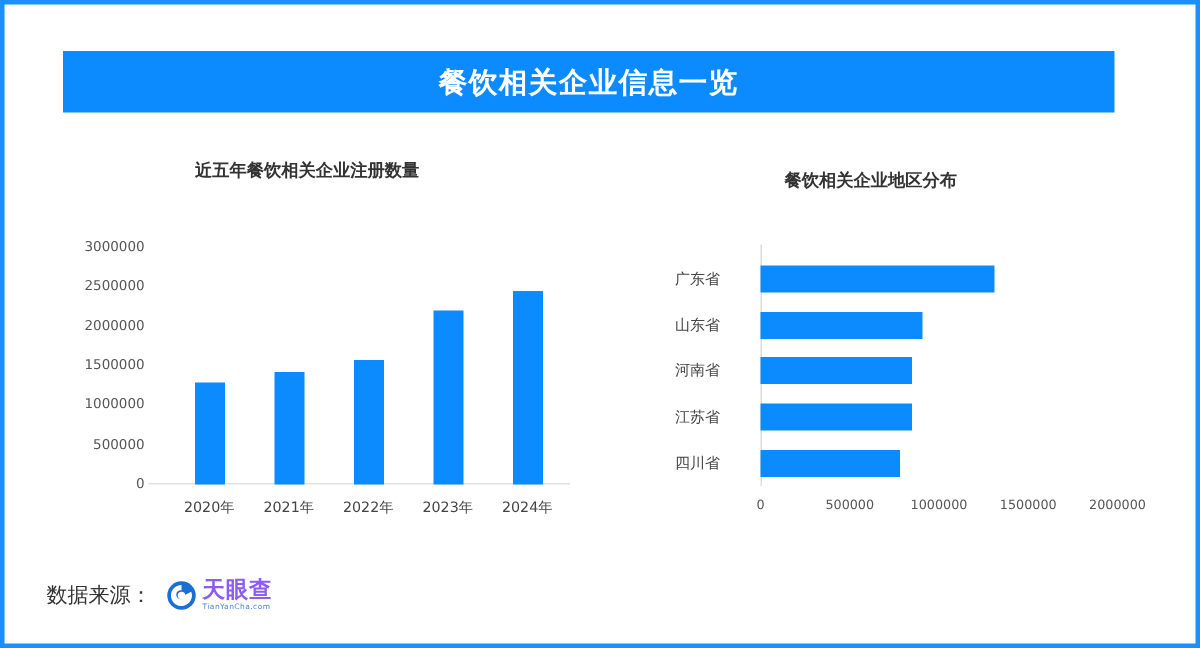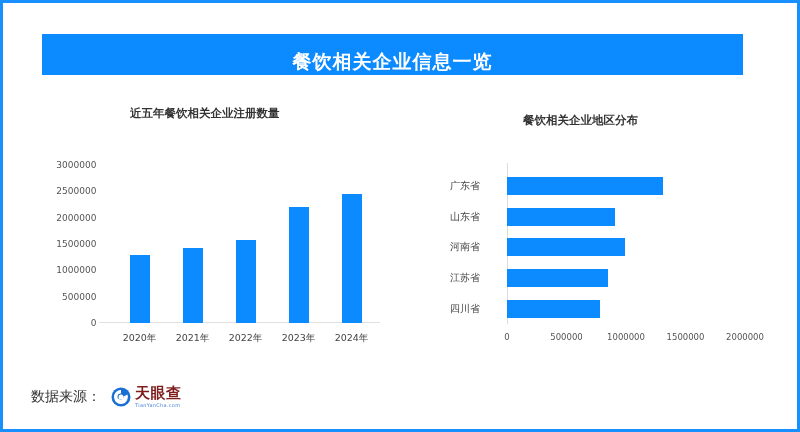--- a/index.html
+++ b/index.html
@@ -22,21 +22,21 @@
 
   
   .title-banner {
     position: absolute;
     left: 39px;
     top: 31px;
     width: 701px;
     height: 41px;
     background: #0c8aff;
     display: flex;
-    align-items: flex-end;
+    align-items: center;
     justify-content: center;
   }
   .title-banner .title-text {
     color: #ffffff;
     font-size: 19px;
     font-weight: bold;
     letter-spacing: 1px;
     font-family: "DejaVu Sans", "Liberation Sans", sans-serif;
   }
 
@@ -186,21 +186,21 @@
   .tyc-logo {
     display: flex;
     align-items: center;
     margin-left: 10px;
   }
   .tyc-mark { width: 20px; height: 20px; display: block; }
   .tyc-words { margin-left: 4px; line-height: 1; }
   .tyc-cn {
     font-size: 15px;
     font-weight: bold;
-    color: #7f1d1d;
+    color: #8b5cf6;
     letter-spacing: 0.5px;
     font-family: "DejaVu Sans", "Liberation Sans", sans-serif;
   }
   .tyc-en {
     font-size: 5px;
     color: #4a86d8;
     letter-spacing: 0.3px;
     margin-top: 2px;
     font-family: "DejaVu Sans", "Liberation Sans", sans-serif;
   }
@@ -273,21 +273,21 @@
       <div class="h-axis-v"></div>
       <div id="h-bars">
           <div class="h-row" style="top: 0px;">
             <div class="h-bar" style="width: 65.5%; background: rgb(12, 138, 255);"></div>
             <div class="h-cat">广东省</div>
           </div>
           <div class="h-row" style="top: 30.6px;">
             <div class="h-bar" style="width: 45.5%; background: rgb(12, 138, 255);"></div>
             <div class="h-cat">山东省</div>
           </div>
-          <div class="h-row" style="top: 61.2px; padding-left: 40px;">
+          <div class="h-row" style="top: 61.2px;">
             <div class="h-bar" style="width: 42.5%; background: rgb(12, 138, 255);"></div>
             <div class="h-cat">河南省</div>
           </div>
           <div class="h-row" style="top: 91.8px;">
             <div class="h-bar" style="width: 42.5%; background: rgb(12, 138, 255);"></div>
             <div class="h-cat">江苏省</div>
           </div>
           <div class="h-row" style="top: 122.4px;">
             <div class="h-bar" style="width: 39%; background: rgb(12, 138, 255);"></div>
             <div class="h-cat">四川省</div>

